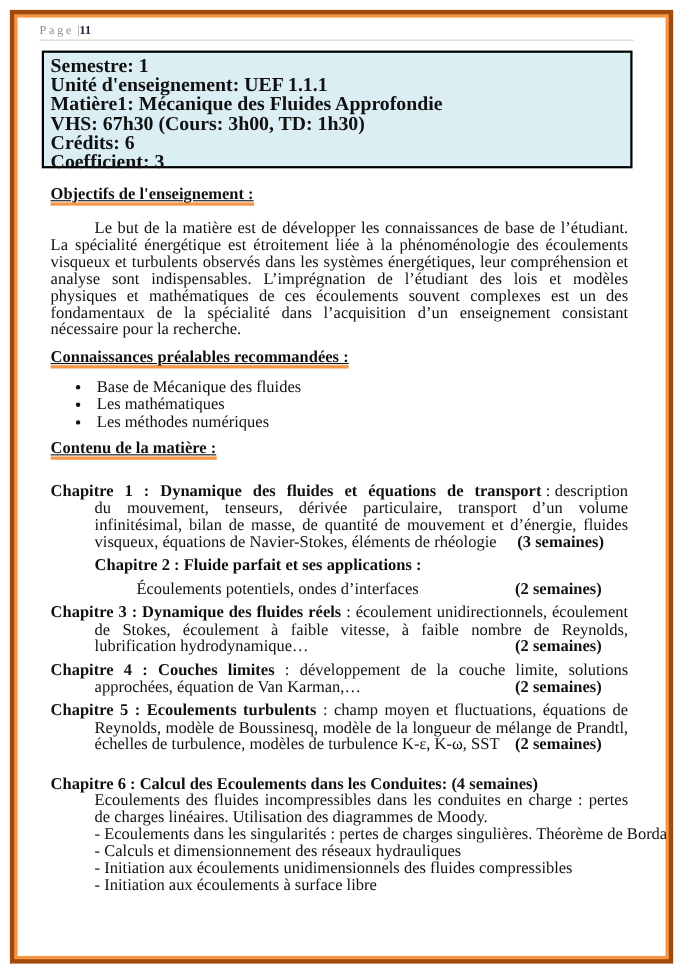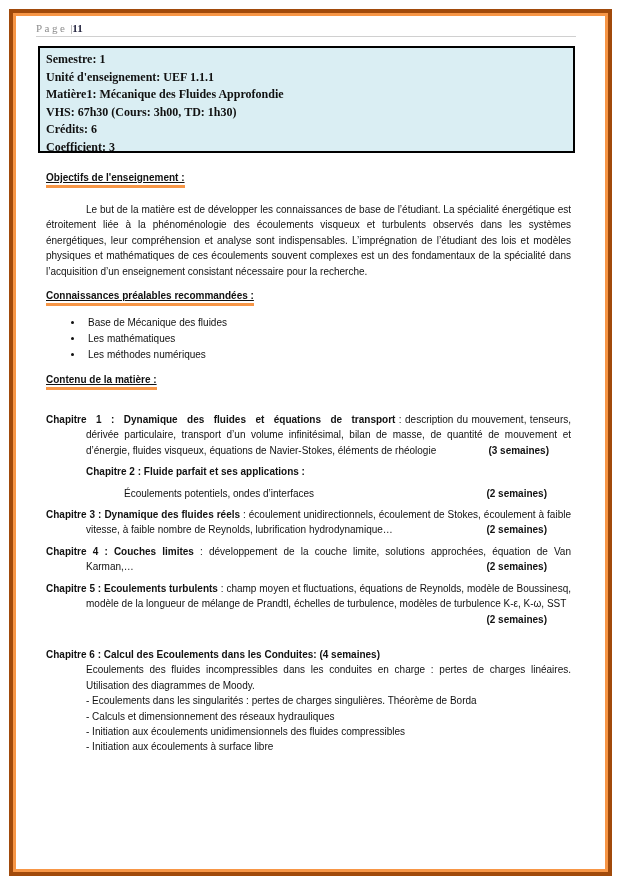--- a/index.html
+++ b/index.html
@@ -13,25 +13,25 @@
   .page-header { position:absolute; left:36px; top:22px; width:540px; height:14px;
                  border-bottom:1px solid #d0d0d0; 
                  font-family:"Liberation Serif", serif; font-size:11px; }
   .page-label { color:#8c8c8c; letter-spacing:2.5px; }
   .page-sep { color:#8c8c8c; }
   .page-num { color:#1f1f3a; font-weight:bold; }
 
   .info-box { position:absolute; left:38px; top:46px; width:537px; height:107px;
               background:#daeef3; border:2px solid #000; box-sizing:border-box;
               padding:3px 6px; font-family:"Liberation Serif", serif; font-weight:bold;
-              font-size:12px; line-height:17.6px; }
+              font-size:18px; line-height:17.6px; }
   .info-line { white-space:nowrap; }
 
   .content { position:absolute; left:46px; top:170px; width:525px;
-             font-family:Liberation Sans, sans-serif; font-size:10px; line-height:15.4px; }
+             font-family:Liberation Serif, serif; font-size:15px; line-height:15.4px; }
   .section-title { font-weight:bold; display:inline-block; text-decoration:underline;
                    text-decoration-thickness:1px; border-bottom:3px solid #f79646;
                    padding-bottom:0; line-height:14px; }
   .para { text-align:justify; text-indent:40px; margin:14px 0 0 0; }
   .bullets { list-style:disc; margin:9px 0 0 0; padding-left:38px; }
   .bullets li { padding-left:4px; line-height:16px; }
   .chap { margin:0; text-align:justify; }
   .chap-title { font-weight:bold; }
   .weeks { font-weight:bold; float:right; margin-right:22px; }
   .indent-line { padding-left:40px; }

